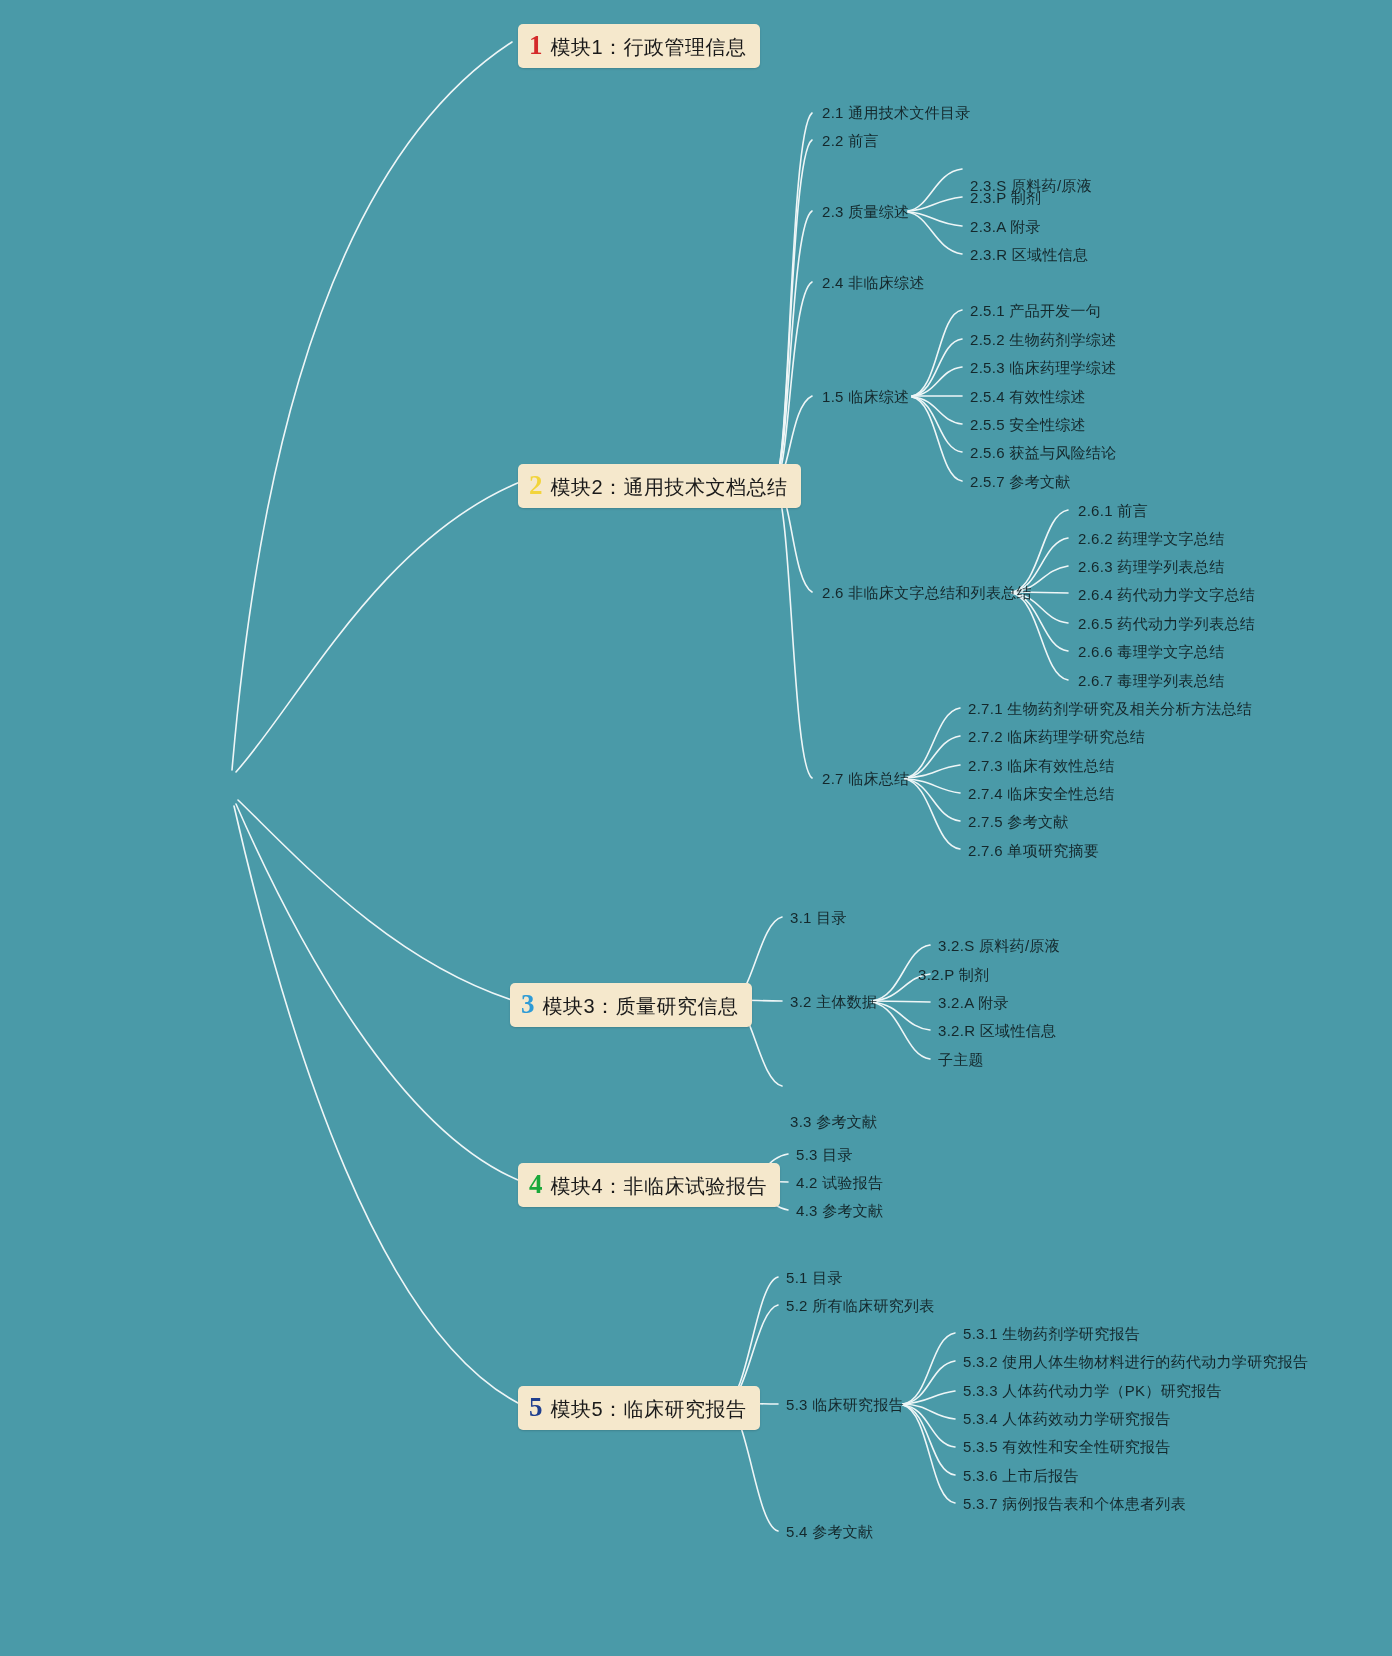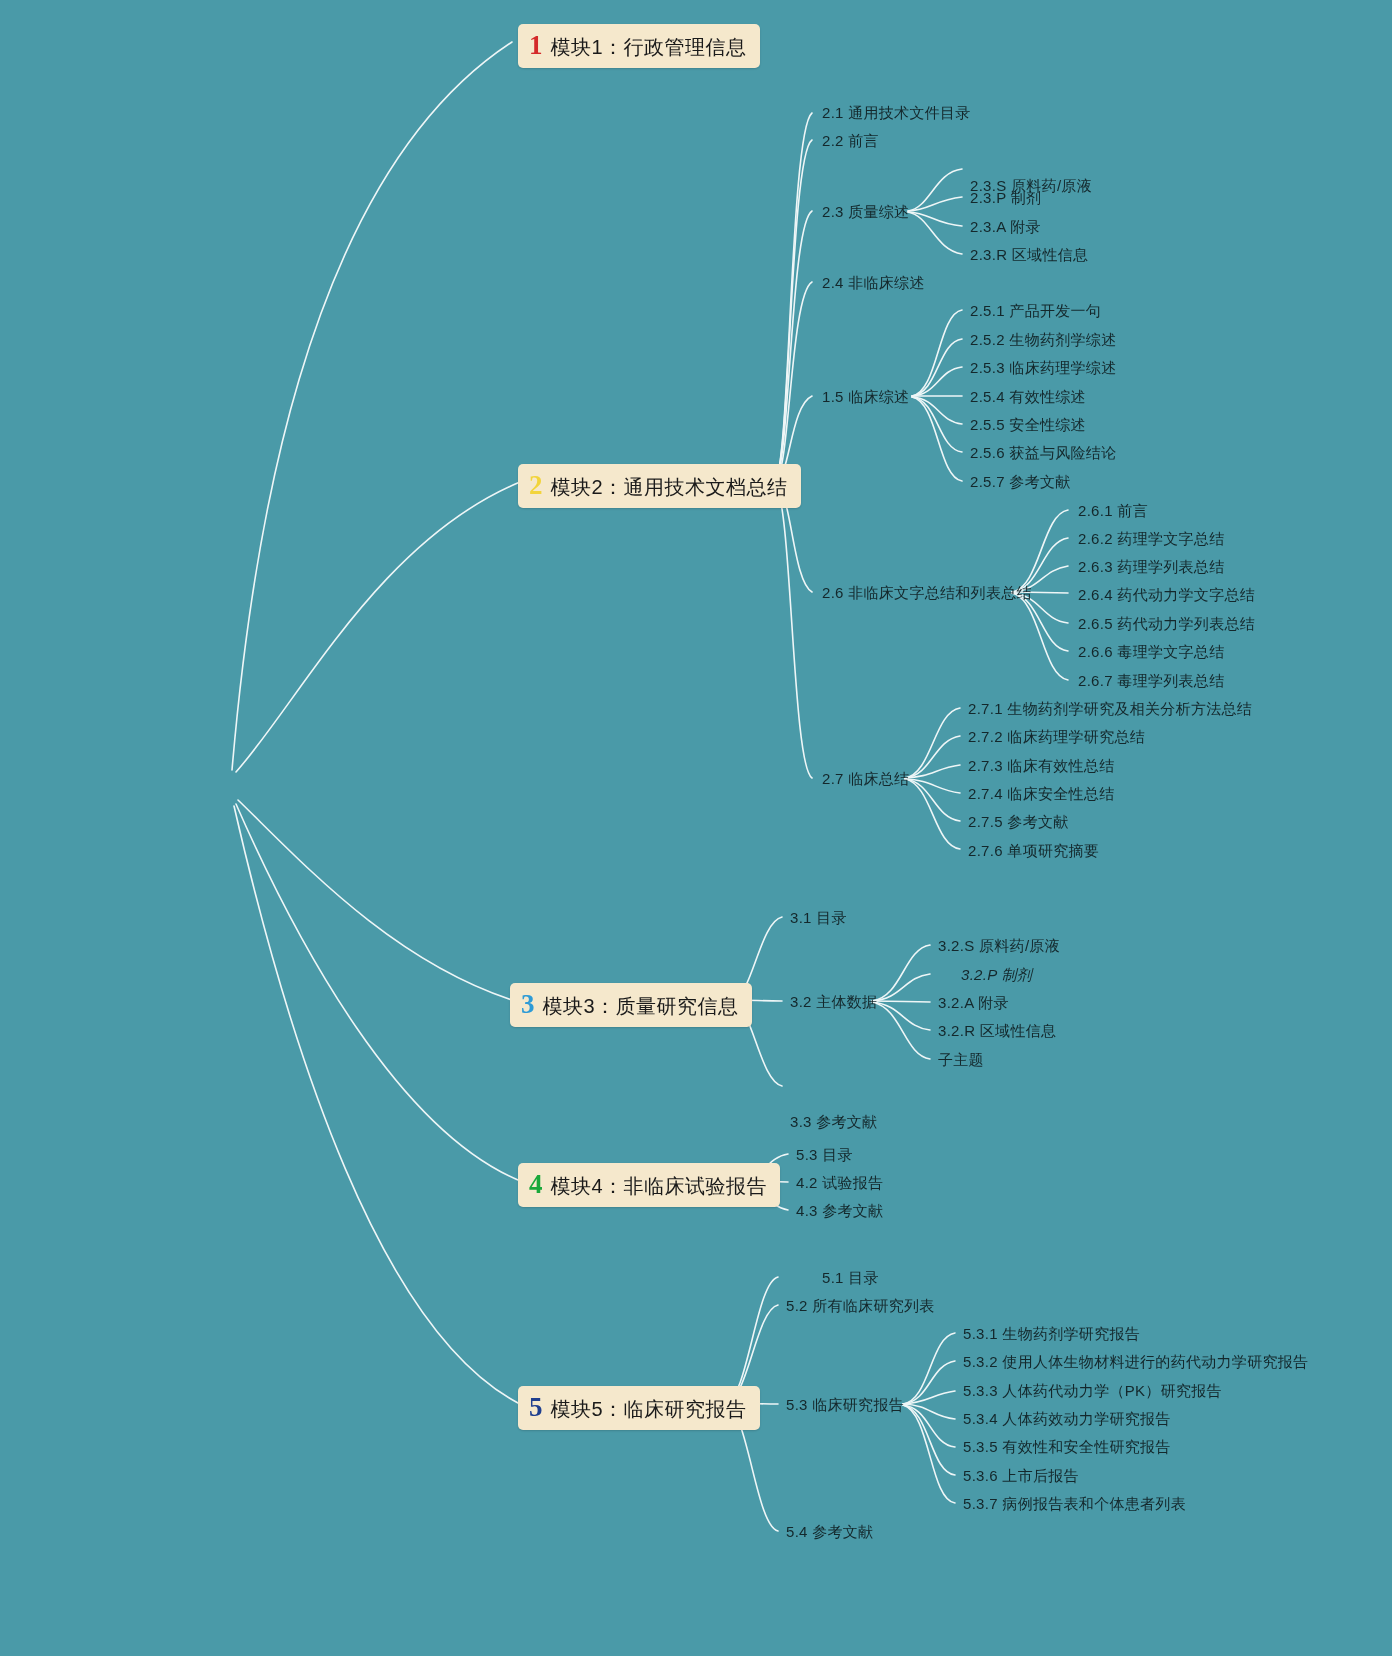--- a/index.html
+++ b/index.html
@@ -211,30 +211,30 @@
   <div class="node leaf lv3" style="left:966px; top:756px;">2.7.3 临床有效性总结</div>
   <div class="node leaf lv3" style="left:966px; top:784px;">2.7.4 临床安全性总结</div>
   <div class="node leaf lv3" style="left:966px; top:812px;">2.7.5 参考文献</div>
   <div class="node leaf lv3" style="left:966px; top:841px;">2.7.6 单项研究摘要</div>
 
   <div class="node leaf lv2" style="left:788px; top:908px;">3.1 目录</div>
   <div class="node leaf lv2" style="left:788px; top:992px;">3.2 主体数据</div>
   <div class="node leaf lv2" style="left:788px; top:1077px;margin-top:35px;">3.3 参考文献</div>
 
   <div class="node leaf lv3" style="left:936px; top:936px;">3.2.S 原料药/原液</div>
-  <div class="node leaf lv3" style="left:959px; top:965px;font-style:italic;">3.2.P 制剂</div>
+  <div class="node leaf lv3" style="left:916px; top:965px;">3.2.P 制剂</div>
   <div class="node leaf lv3" style="left:936px; top:993px;">3.2.A 附录</div>
   <div class="node leaf lv3" style="left:936px; top:1021px;">3.2.R 区域性信息</div>
   <div class="node leaf lv3" style="left:936px; top:1050px;">子主题</div>
 
   <div class="node leaf lv2" style="left:794px; top:1145px;">5.3 目录</div>
   <div class="node leaf lv2" style="left:794px; top:1173px;">4.2 试验报告</div>
   <div class="node leaf lv2" style="left:794px; top:1201px;">4.3 参考文献</div>
 
-  <div class="node leaf lv2" style="left:784px; top:1268px;margin-left:36px;">5.1 目录</div>
+  <div class="node leaf lv2" style="left:784px; top:1268px;">5.1 目录</div>
   <div class="node leaf lv2" style="left:784px; top:1296px;">5.2 所有临床研究列表</div>
   <div class="node leaf lv2" style="left:784px; top:1395px;">5.3 临床研究报告</div>
   <div class="node leaf lv2" style="left:784px; top:1522px;">5.4 参考文献</div>
 
   <div class="node leaf lv3" style="left:961px; top:1324px;">5.3.1 生物药剂学研究报告</div>
   <div class="node leaf lv3" style="left:961px; top:1352px;">5.3.2 使用人体生物材料进行的药代动力学研究报告</div>
   <div class="node leaf lv3" style="left:961px; top:1381px;">5.3.3 人体药代动力学（PK）研究报告</div>
   <div class="node leaf lv3" style="left:961px; top:1409px;">5.3.4 人体药效动力学研究报告</div>
   <div class="node leaf lv3" style="left:961px; top:1437px;">5.3.5 有效性和安全性研究报告</div>
   <div class="node leaf lv3" style="left:961px; top:1466px;">5.3.6 上市后报告</div>

